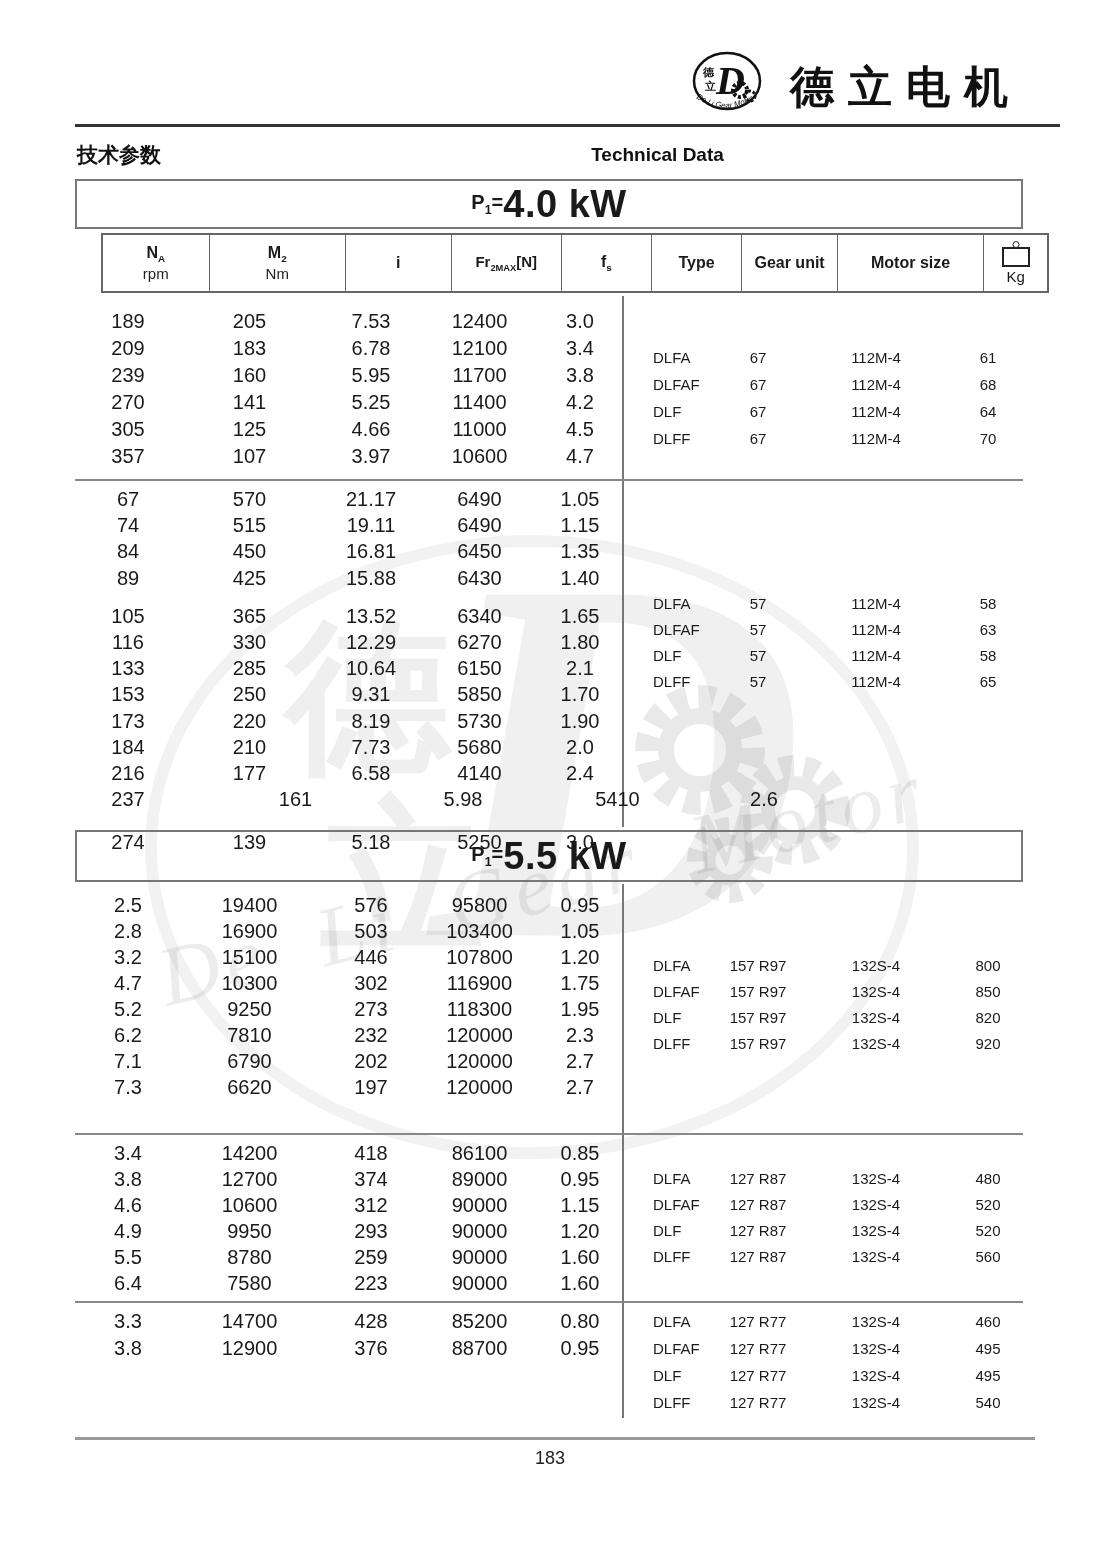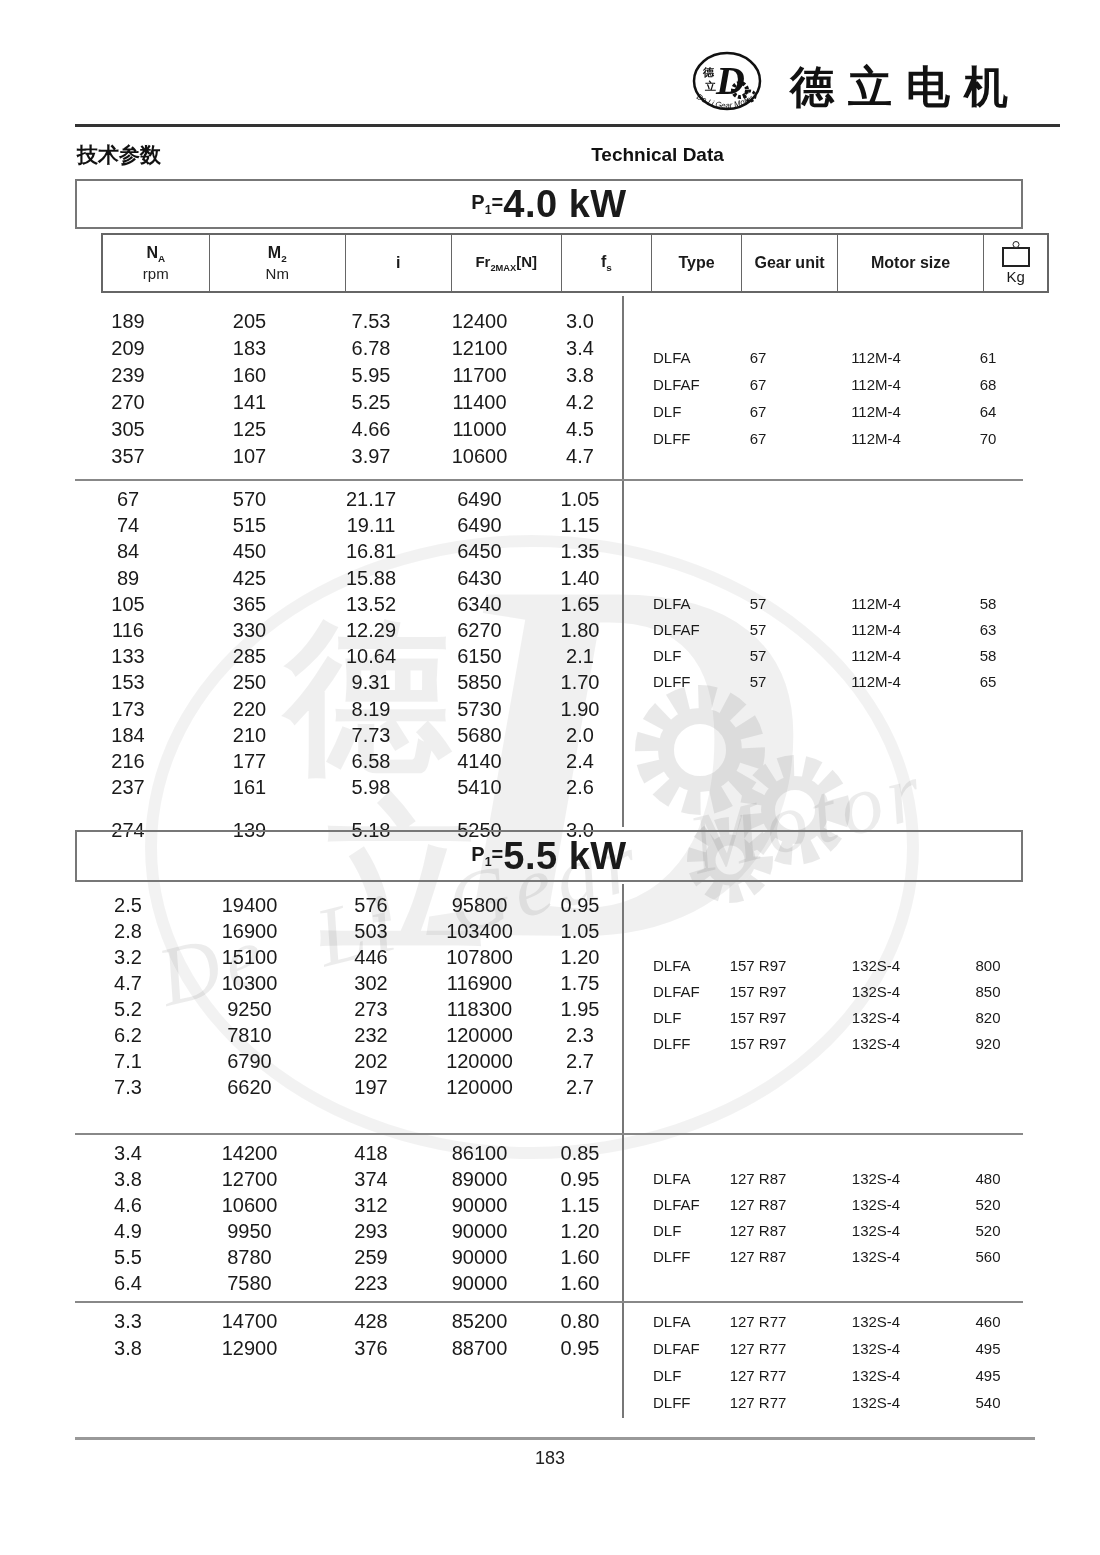--- a/index.html
+++ b/index.html
@@ -243,21 +243,21 @@
           <span>6450</span>
           <span>1.35</span>
         </div>
         <div class="lrow" style="height: 26.2px; line-height: 26.2px;">
           <span>89</span>
           <span>425</span>
           <span>15.88</span>
           <span>6430</span>
           <span>1.40</span>
         </div>
-        <div class="lrow" style="height: 26.2px; line-height: 26.2px;">
+        <div class="lrow" style="height: 26.2px; line-height: 26.2px; margin-top: 12px;">
           <span>105</span>
           <span>365</span>
           <span>13.52</span>
           <span>6340</span>
           <span>1.65</span>
         </div>
         <div class="lrow" style="height: 26.2px; line-height: 26.2px;">
           <span>116</span>
           <span>330</span>
           <span>12.29</span>
@@ -292,21 +292,21 @@
           <span>5680</span>
           <span>2.0</span>
         </div>
         <div class="lrow" style="height: 26.2px; line-height: 26.2px;">
           <span>216</span>
           <span>177</span>
           <span>6.58</span>
           <span>4140</span>
           <span>2.4</span>
         </div>
-        <div class="lrow" style="height: 26.2px; line-height: 26.2px;">
+        <div class="lrow" style="height: 26.2px; line-height: 26.2px; gap: 46px;">
           <span>237</span>
           <span>161</span>
           <span>5.98</span>
           <span>5410</span>
           <span>2.6</span>
         </div>
         <div class="lrow" style="height: 26.2px; line-height: 26.2px; margin-top: 17px;">
           <span>274</span>
           <span>139</span>
           <span>5.18</span>

